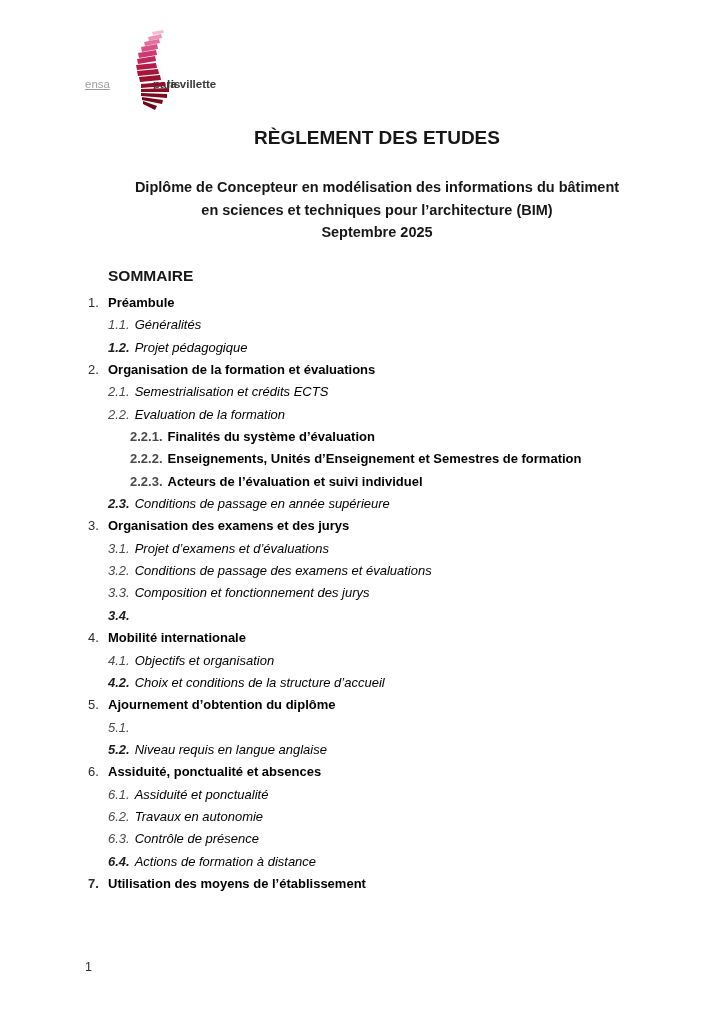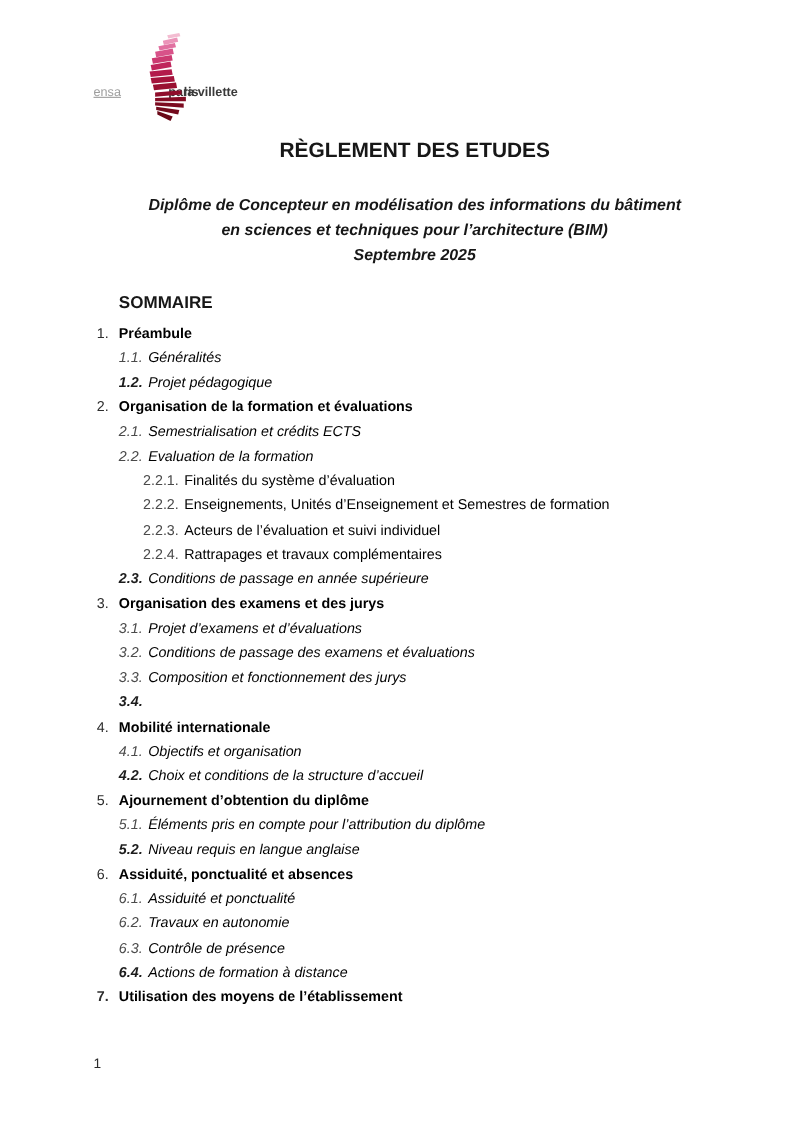--- a/index.html
+++ b/index.html
@@ -64,21 +64,20 @@
   .doc-subtitle {
     position: absolute;
     left: 88px;
     right: 58px;
     top: 176px;
     text-align: center;
     font-size: 14.5px;
     font-weight: 700;
     line-height: 22.5px;
     color: #171717;
-    font-style: italic;
   }
 
   
   .sommaire {
     position: absolute;
     left: 108px;
     top: 267px;
     margin: 0;
     font-size: 15.5px;
     font-weight: 700;
@@ -104,21 +103,21 @@
     flex: none;
   }
   .toc-label { color: #000000; }
   .toc-row.lvl-1 { }
   .toc-row.lvl-1 .toc-num {
     width: 20px;
     margin-right: 0;
     color: #2d2d2d;
   }
   .toc-row.lvl-2 { padding-left: 20px; font-style: italic; }
-  .toc-row.lvl-3 { padding-left: 42px; }
+  .toc-row.lvl-3 { padding-left: 42px; font-weight: bold; }
   .toc-num.bold { font-weight: 700; color: #1c1c1c; }
   .toc-label.bold { font-weight: 700; }
 
   
   .page-number {
     position: absolute;
     left: 85px;
     top: 960px;
     font-size: 12.5px;
     color: #2b2b2b;
@@ -192,24 +191,20 @@
     <span class="toc-label">Finalités du système d’évaluation</span>
   </div>
       <div class="toc-row lvl-3">
     <span class="toc-num">2.2.2.</span>
     <span class="toc-label">Enseignements, Unités d’Enseignement et Semestres de formation</span>
   </div>
       <div class="toc-row lvl-3">
     <span class="toc-num">2.2.3.</span>
     <span class="toc-label">Acteurs de l’évaluation et suivi individuel</span>
   </div>
-      <div class="toc-row lvl-3">
-    <span class="toc-num">2.2.4.</span>
-    <span class="toc-label">Rattrapages et travaux complémentaires</span>
-  </div>
       <div class="toc-row lvl-2">
     <span class="toc-num bold">2.3.</span>
     <span class="toc-label">Conditions de passage en année supérieure</span>
   </div>
       <div class="toc-row lvl-1">
     <span class="toc-num">3.</span>
     <span class="toc-label bold">Organisation des examens et des jurys</span>
   </div>
       <div class="toc-row lvl-2">
     <span class="toc-num">3.1.</span>
@@ -237,21 +232,20 @@
       <div class="toc-row lvl-2">
     <span class="toc-num bold">4.2.</span>
     <span class="toc-label">Choix et conditions de la structure d’accueil</span>
   </div>
       <div class="toc-row lvl-1">
     <span class="toc-num">5.</span>
     <span class="toc-label bold">Ajournement d’obtention du diplôme</span>
   </div>
       <div class="toc-row lvl-2">
     <span class="toc-num">5.1.</span>
-    <span class="toc-label">Éléments pris en compte pour l’attribution du diplôme</span>
   </div>
       <div class="toc-row lvl-2">
     <span class="toc-num bold">5.2.</span>
     <span class="toc-label">Niveau requis en langue anglaise</span>
   </div>
       <div class="toc-row lvl-1">
     <span class="toc-num">6.</span>
     <span class="toc-label bold">Assiduité, ponctualité et absences</span>
   </div>
       <div class="toc-row lvl-2">

